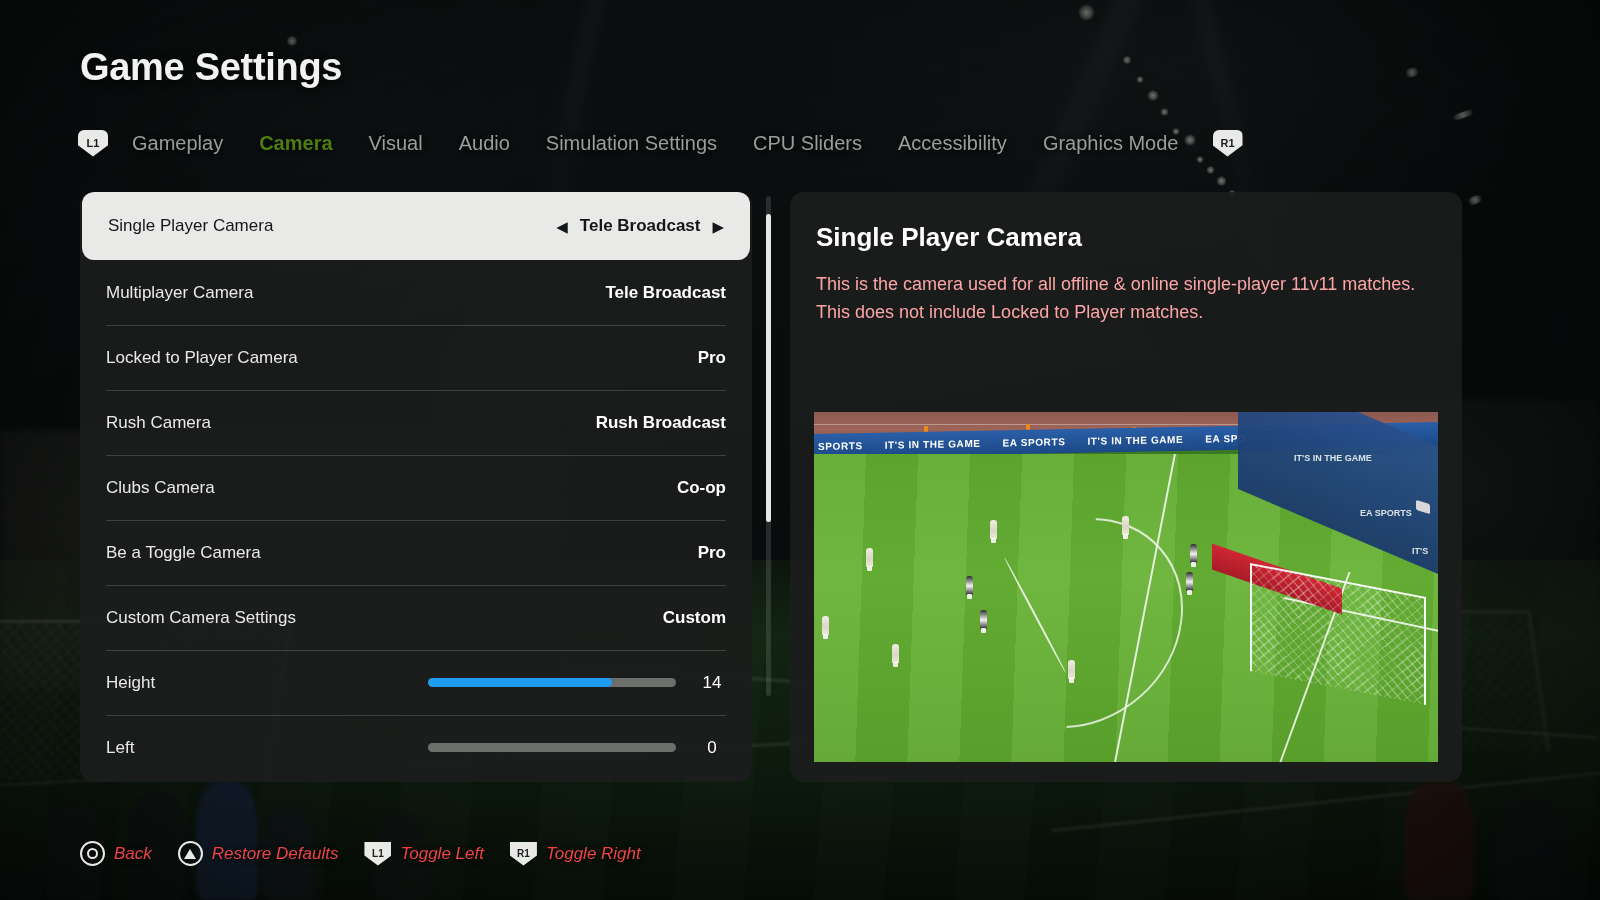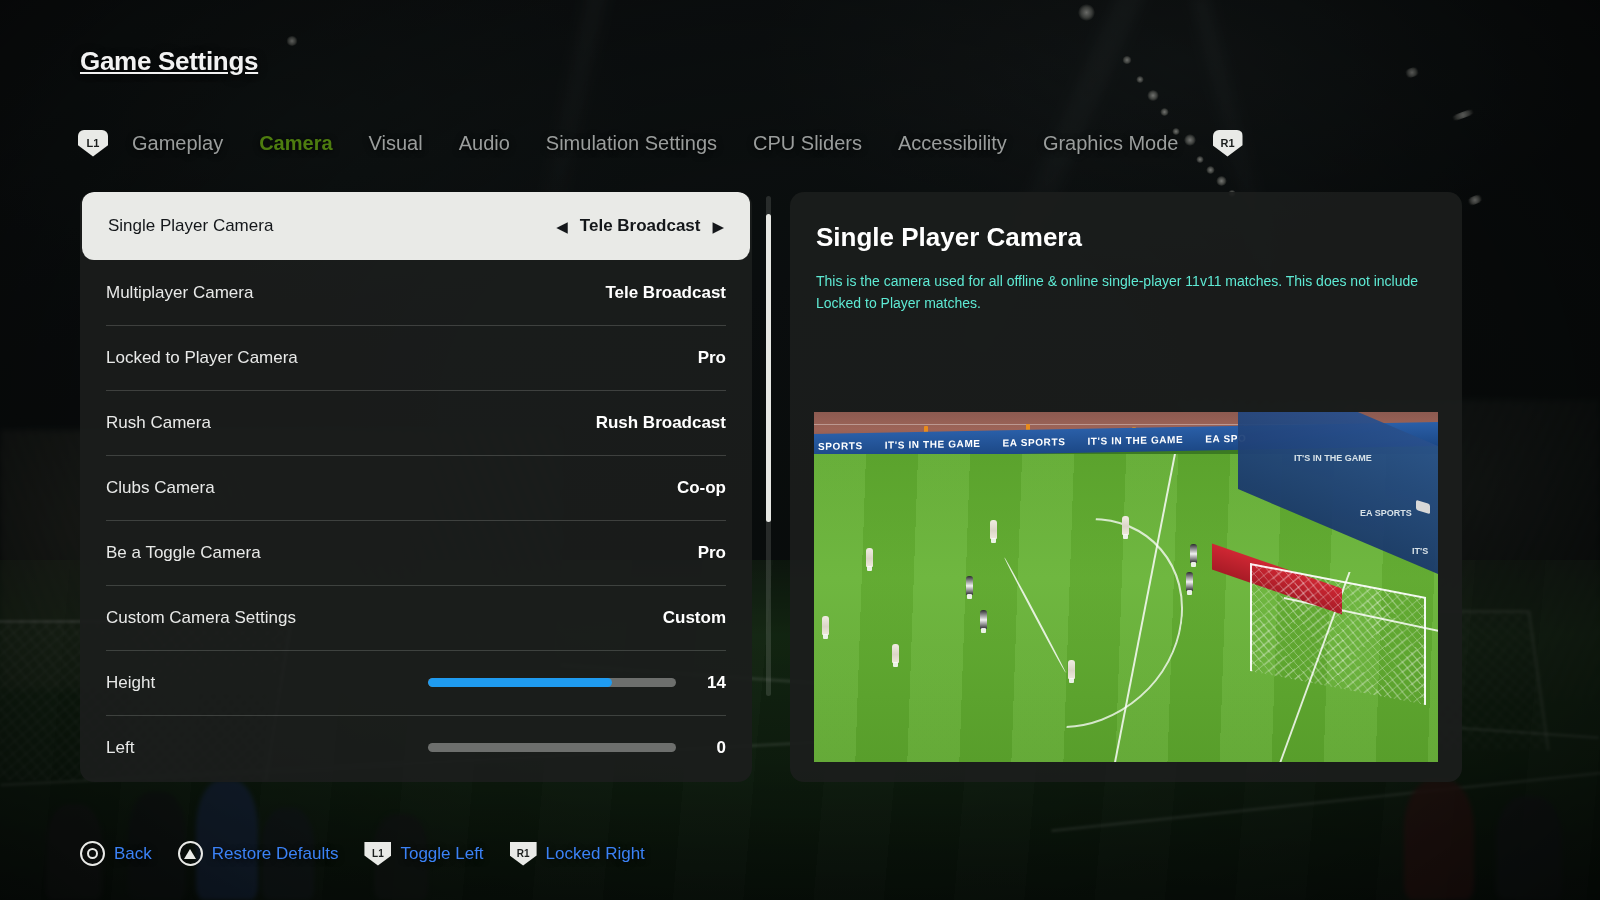--- a/index.html
+++ b/index.html
@@ -76,24 +76,23 @@
   }
   .bg-vignette {
     position:absolute; inset:0;
     background:radial-gradient(ellipse 1100px 760px at 50% 46%, transparent 30%, rgba(0,0,0,.45) 78%, rgba(0,0,0,.72) 100%);
   }
   .bg-dim { position:absolute; inset:0; background:rgba(4,7,6,.42); }
 
   
   #page-title {
     position:absolute; left:80px; top:46px;
-    font-size:26px; font-weight:bold; color:#f2f2f2;
+    font-size:38px; font-weight:bold; color:#f2f2f2;
     letter-spacing:-.3px;
     text-shadow:0 2px 10px rgba(0,0,0,.8);
-    text-decoration:underline;
   }
 
   #tabbar {
     position:absolute; left:78px; top:128px;
     display:flex; align-items:center; gap:0;
     height:30px;
   }
   .tab {
     font-size:20px; color:#9a9d9c; padding:0 18px;
     white-space:nowrap; text-shadow:0 1px 6px rgba(0,0,0,.85);
@@ -142,21 +141,21 @@
   .row.selected .row-value { color:#14171a; }
   .val-wrap { display:flex; align-items:center; gap:12px; }
   .arrow { font-size:15px; line-height:1; color:#14171a; }
 
   .slider-wrap { display:flex; align-items:center; gap:22px; }
   .track {
     width:248px; height:9px; border-radius:5px; background:#6d6f6d;
     position:relative; overflow:hidden;
   }
   .fill { position:absolute; left:0; top:0; bottom:0; background:#1f9bf0; border-radius:5px; }
-  .slider-val { font-size:17px; font-weight:bold; color:#ffffff; min-width:28px; text-align:right; }
+  .slider-val { font-size:17px; font-weight:normal; color:#ffffff; min-width:28px; text-align:center; }
 
   
   #scrollbar {
     position:absolute; left:766px; top:196px; width:5px; height:500px;
     border-radius:3px; background:rgba(150,155,150,.22);
   }
   #scrollbar-thumb {
     position:absolute; left:0; width:5px; top:18px; height:308px;
     border-radius:3px; background:#e6e7e3;
   }
@@ -166,21 +165,21 @@
     position:absolute; left:790px; top:192px;
     width:672px; height:590px;
     background:rgba(27,29,28,.92);
     border-radius:14px;
     padding:30px 26px 0 26px;
   }
   #detail-title {
     font-size:26px; font-weight:bold; color:#ffffff; margin-bottom:18px;
   }
   #detail-body {
-    font-size:14px; color:#5eead4; line-height:1.55; max-width:616px;
+    font-size:18px; color:#fca5a5; line-height:1.55; max-width:616px;
   }
 
   
   #preview {
     position:absolute; left:814px; top:412px;
     width:624px; height:350px;
     overflow:hidden; background:#3b7a22;
   }
   .pv-track {
     position:absolute; left:0; top:0; width:624px; height:34px;
@@ -250,22 +249,23 @@
     background:#d8d8d8; border-radius:2px; transform:skewY(18deg);
   }
 
   
   #actionbar {
     position:absolute; left:80px; bottom:34px;
     display:flex; align-items:center; gap:26px;
   }
   .action { display:flex; align-items:center; gap:9px; }
   .action-label {
-    font-size:17px; color:#3b82f6; font-weight:normal;
+    font-size:17px; color:#ef4444; font-weight:normal;
     text-shadow:0 1px 6px rgba(0,0,0,.9);
+    font-style:italic;
   }
   .btn-circle {
     width:25px; height:25px; border-radius:50%;
     border:2px solid #e9eae7; display:flex; align-items:center; justify-content:center;
     flex:none;
   }
   .btn-circle i {
     width:11px; height:11px; border-radius:50%; border:2px solid #e9eae7; display:block;
   }
   .btn-triangle {
@@ -483,15 +483,15 @@
         <i></i>
       </span>
     <span class="action-label">Restore Defaults</span>
   </div>
   <div class="action">
     <span class="shoulder-sm">L1</span>
     <span class="action-label">Toggle Left</span>
   </div>
   <div class="action">
     <span class="shoulder-sm">R1</span>
-    <span class="action-label">Locked Right</span>
+    <span class="action-label">Toggle Right</span>
   </div>
 </div>
 
 </body></html>

